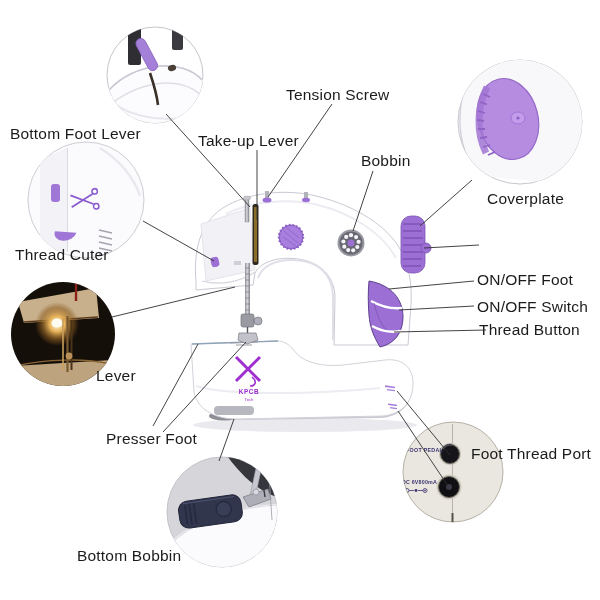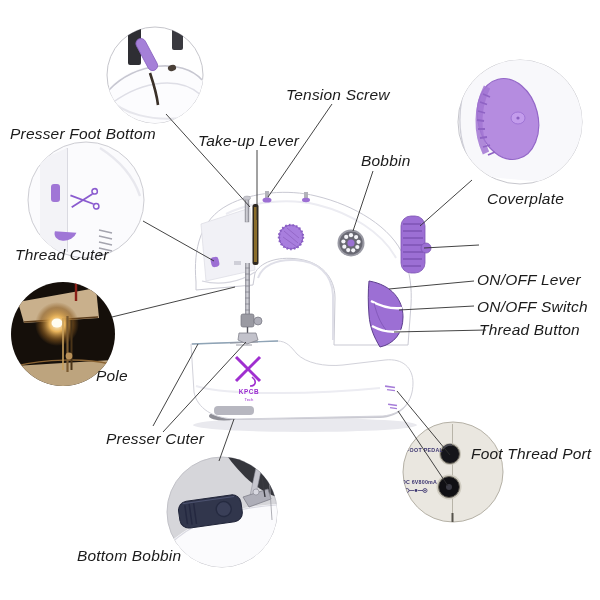--- a/index.html
+++ b/index.html
@@ -3,21 +3,21 @@
 <meta charset="utf-8">
 <style>
   html,body{margin:0;padding:0;background:#ffffff;}
   .stage{
     position:relative;width:600px;height:600px;background:#ffffff;overflow:hidden;
     font-family:"Liberation Sans", sans-serif;
   }
   .stage svg{position:absolute;left:0;top:0;}
   .lbl{
     position:absolute;font-size:15.5px;line-height:1.05;color:#1b1b1b;
-    white-space:nowrap;letter-spacing:.2px;font-style:italic;
+    white-space:nowrap;letter-spacing:.2px;
   }
 </style>
 </head>
 <body>
 
 <div class="stage">
 
 <svg width="600" height="600" viewBox="0 0 600 600">
   <defs>
     <clipPath id="cA">
@@ -280,26 +280,26 @@
     <line x1="474" y1="306" x2="399" y2="310"></line>
     <line x1="486" y1="330" x2="394" y2="332"></line>
     <line x1="153" y1="426" x2="198" y2="344"></line>
     <line x1="163" y1="432" x2="246" y2="342"></line>
     <line x1="234" y1="419" x2="219" y2="461"></line>
     <line x1="397" y1="391" x2="450" y2="455"></line>
     <line x1="398" y1="411" x2="448" y2="486"></line>
   </g>
 </svg>
 
-  <div class="lbl" style="left:10px;top:126px">Presser Foot Bottom</div>
+  <div class="lbl" style="left:10px;top:126px">Bottom Foot Lever</div>
   <div class="lbl" style="left:15px;top:247px">Thread Cuter</div>
-  <div class="lbl" style="left:96px;top:368px">Pole</div>
+  <div class="lbl" style="left:96px;top:368px">Lever</div>
   <div class="lbl" style="left:198px;top:133px">Take-up Lever</div>
   <div class="lbl" style="left:286px;top:87px">Tension Screw</div>
   <div class="lbl" style="left:361px;top:153px">Bobbin</div>
   <div class="lbl" style="left:487px;top:191px">Coverplate</div>
-  <div class="lbl" style="left:477px;top:272px">ON/OFF Lever</div>
+  <div class="lbl" style="left:477px;top:272px">ON/OFF Foot</div>
   <div class="lbl" style="left:477px;top:299px">ON/OFF Switch</div>
   <div class="lbl" style="left:479px;top:322px">Thread Button</div>
-  <div class="lbl" style="left:106px;top:431px">Presser Cuter</div>
+  <div class="lbl" style="left:106px;top:431px">Presser Foot</div>
   <div class="lbl" style="left:77px;top:548px">Bottom Bobbin</div>
   <div class="lbl" style="left:471px;top:446px">Foot Thread Port</div>
 </div>
 
 </body></html>

